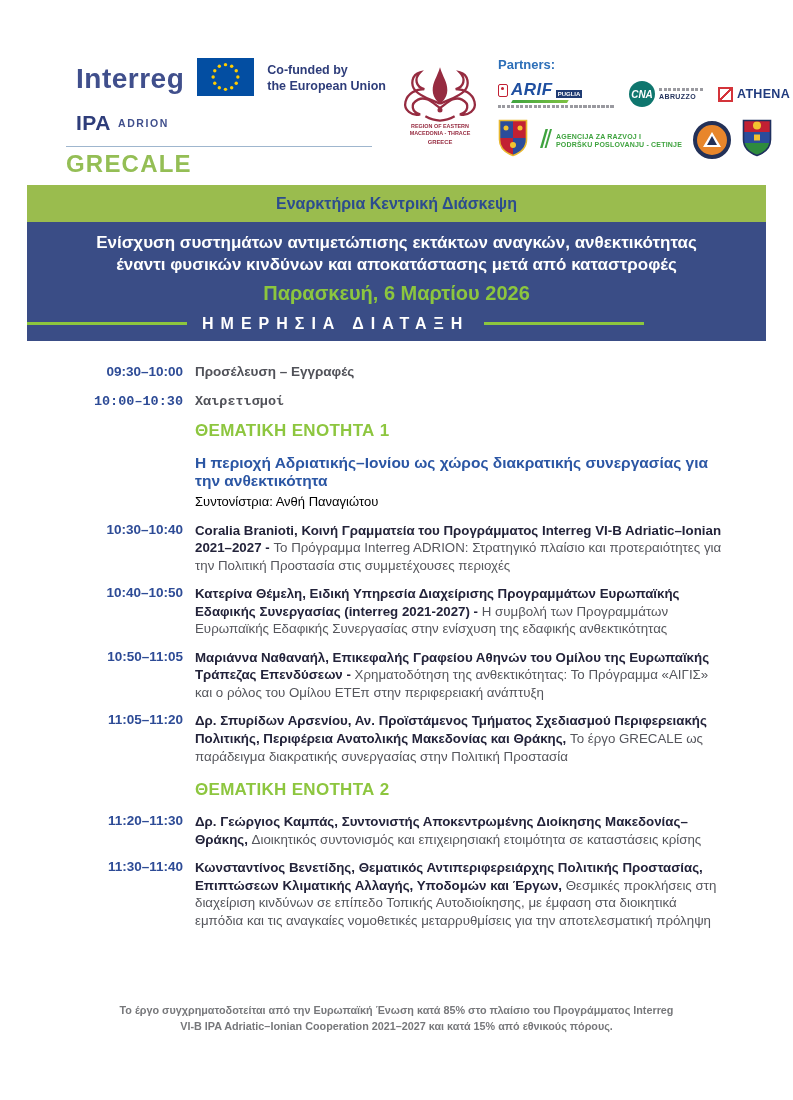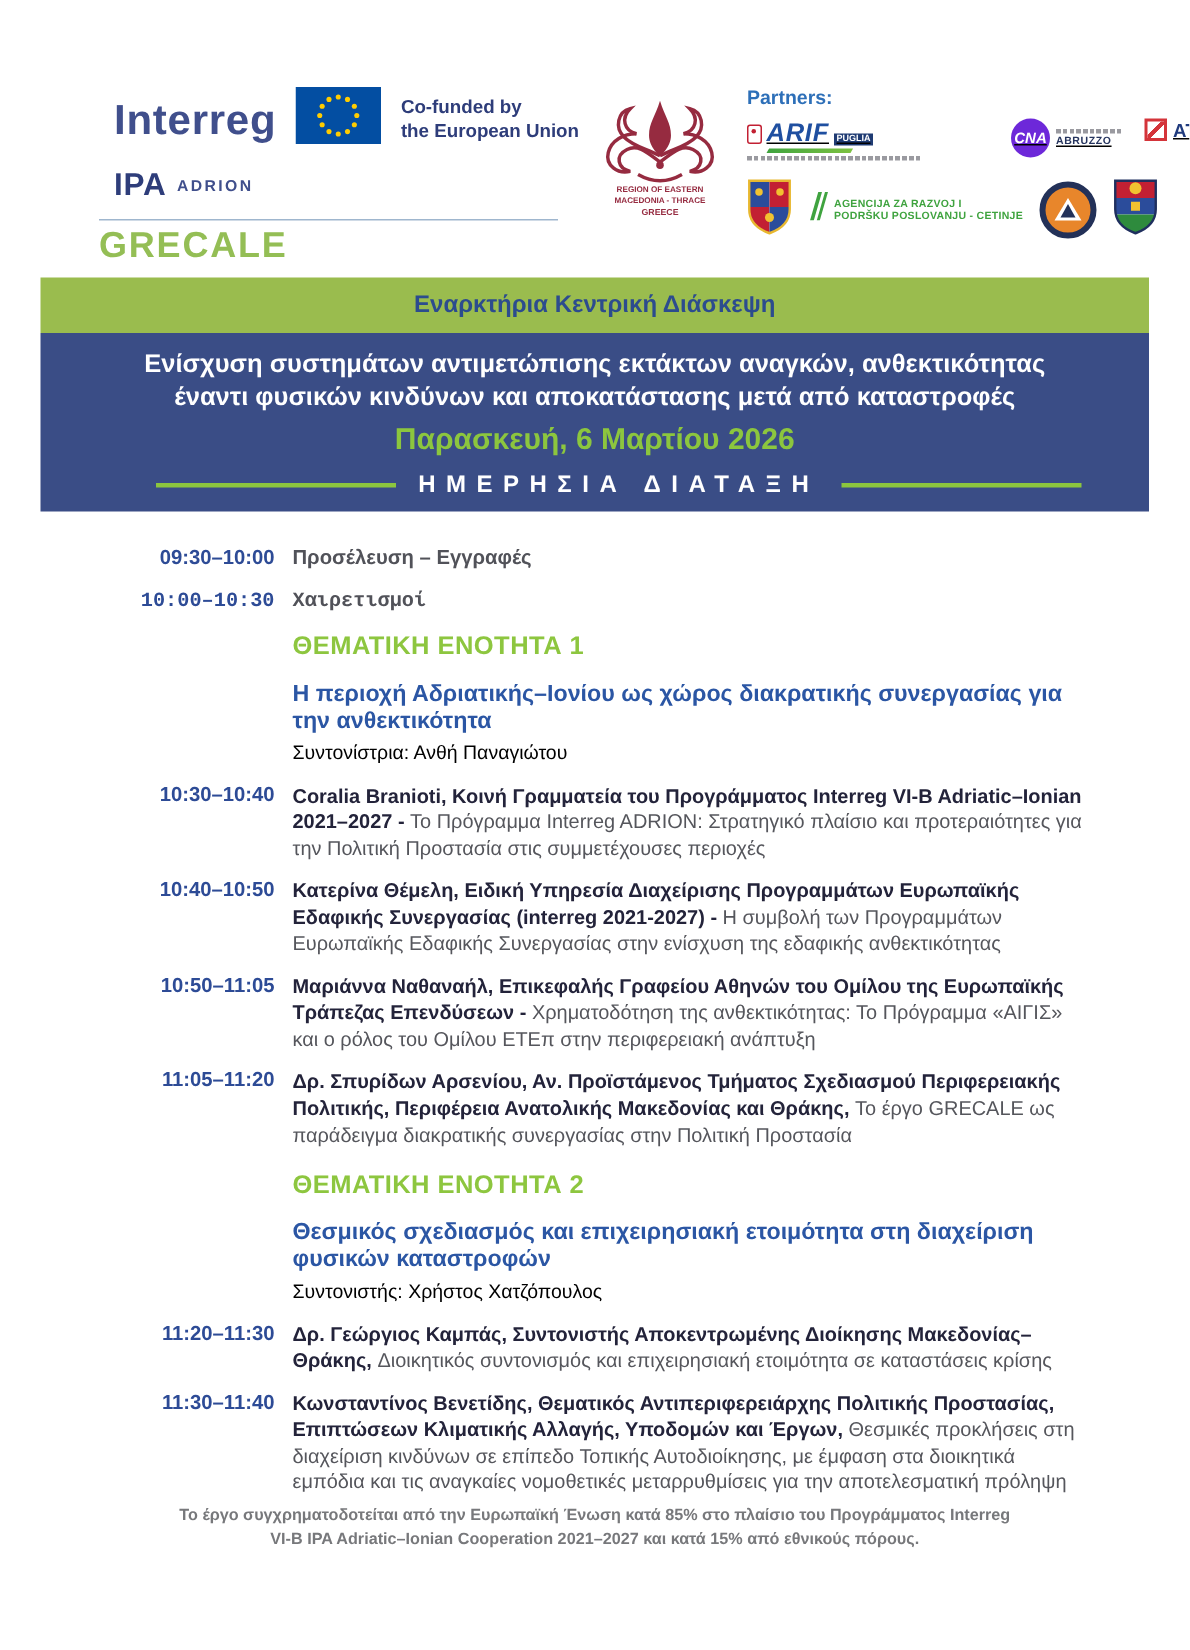--- a/index.html
+++ b/index.html
@@ -19,35 +19,35 @@
   .ipa-row { margin-top:11px; display:flex; align-items:center; gap:7px; }
   .ipa { font-size:21px; font-weight:bold; color:#2e3d7a; letter-spacing:.5px; }
   .adrion { font-size:10.5px; font-weight:bold; color:#404f8c; letter-spacing:1.6px; }
 
   .header-divider { position:absolute; left:66px; top:146px; width:306px; height:1px; background:#9fb6ce; }
 
   .remth { position:absolute; left:394px; top:62px; }
 
   .partners { position:absolute; left:498px; top:57px; width:252px; }
   .partners-label { color:#2d6fb8; font-weight:bold; font-size:13px; }
-  .partners-row1 { display:flex; align-items:flex-start; gap:15px; margin-top:7px; height:30px;text-decoration:underline; }
+  .partners-row1 { display:flex; align-items:center; gap:15px; margin-top:7px; height:30px; }
   .partners-row2 { display:flex; align-items:center; gap:11px; margin-top:9px; height:44px; }
 
   .arif { display:flex; flex-direction:column; }
   .arif-top { display:flex; align-items:center; gap:3px; }
   .arif-emblem { width:10px; height:13px; border:1.5px solid #c22033; border-radius:2px; background:#fff; position:relative; }
   .arif-emblem::after { content:""; position:absolute; left:2px; top:2.5px; width:3px; height:3px; border-radius:50%; background:#c22033; }
   .arif-name { font-style:italic; font-weight:bold; font-size:17px; color:#1f4fa0; letter-spacing:.5px; }
   .arif-region { font-size:6px; font-weight:bold; color:#fff; background:#1f3b73; padding:1px 2px; align-self:flex-end; margin-bottom:2px; }
   .arif-swoosh { width:56px; height:2.5px; background:linear-gradient(90deg,#3fa33f,#7dc242); transform:skewX(-30deg); margin-left:14px; }
   .microbar { height:2.5px; background:repeating-linear-gradient(90deg,#9a9aa0 0 3px, transparent 3px 4.5px); }
   .arif .microbar { width:116px; margin-top:2.5px; }
 
   .cna { display:flex; align-items:center; gap:4px; }
-  .cna-circle { width:26px; height:26px; border-radius:50%; background:#6d28d9; display:flex; align-items:center; justify-content:center; color:#fff; font-weight:bold; font-style:italic; font-size:10px;margin-left:45px; }
+  .cna-circle { width:26px; height:26px; border-radius:50%; background:#0f766e; display:flex; align-items:center; justify-content:center; color:#fff; font-weight:bold; font-style:italic; font-size:10px; }
   .cna-right { display:flex; flex-direction:column; gap:2px; }
   .cna-right .microbar { width:44px; }
   .cna-region { font-size:7px; font-weight:bold; color:#25345e; letter-spacing:.4px; }
 
   .athena { display:flex; align-items:center; gap:4px; }
   .athena-icon { width:15px; height:15px; border:2px solid #d4343a; background:
       linear-gradient(135deg, transparent 42%, #d4343a 42%, #d4343a 58%, transparent 58%); }
   .athena-name { font-weight:bold; font-size:12.5px; color:#203b7e; letter-spacing:.3px; }
 
   .agency { display:flex; align-items:center; gap:4px; }
@@ -64,21 +64,21 @@
   .grecale { position:absolute; left:66px; top:150px; font-size:24px; font-weight:bold; color:#94be55; letter-spacing:1.2px; }
 
   .banner-green { position:absolute; left:27px; top:185px; width:739px; height:37px; background:#9abc4e;
       display:flex; align-items:center; justify-content:center; }
   .banner-green-title { color:#2c4c8e; font-size:16px; font-weight:bold; }
 
   .banner-blue { position:absolute; left:27px; top:222px; width:739px; height:119px; background:#3a4d86;
       text-align:center; padding-top:10px; }
   .banner-subtitle { color:#ffffff; font-weight:bold; font-size:17px; line-height:1.32; }
   .banner-date { color:#8cc63e; font-size:20px; font-weight:bold; margin-top:5px; }
-  .banner-agenda-row { margin-top:10px; display:flex; align-items:center; justify-content:center; gap:15px;padding-left:32px; }
+  .banner-agenda-row { margin-top:10px; display:flex; align-items:center; justify-content:flex-start; gap:15px; }
   .agenda-rule { width:160px; height:3px; background:#8cc63e; }
   .agenda-heading { color:#ffffff; font-weight:bold; font-size:16px; letter-spacing:7px; white-space:nowrap; }
 
   
   .agenda { position:absolute; left:66px; top:364px; width:661px; }
   .row { display:grid; grid-template-columns:117px 1fr; column-gap:12px; }
   .time { text-align:right; color:#2d4b96; font-weight:bold; font-size:13.5px; }
   .simple-text { color:#515259; font-weight:bold; font-size:13.5px; }
   .row.simple { margin-bottom:15px; }
   .section-head { grid-column:2; color:#8dc63f; font-weight:bold; font-size:17px; letter-spacing:.3px; margin:2px 0 13px; }
@@ -302,24 +302,20 @@
       <span class="talk-text"><span class="speaker">Δρ. Σπυρίδων Αρσενίου, Αν. Προϊστάμενος Τμήματος Σχεδιασμού Περιφερειακής Πολιτικής, Περιφέρεια Ανατολικής Μακεδονίας και Θράκης, </span><span>Το έργο GRECALE ως παράδειγμα διακρατικής συνεργασίας στην Πολιτική Προστασία</span></span>
     </div>
 
     <div class="row">
       <span></span>
       <span class="section-head" style="grid-column:auto;">ΘΕΜΑΤΙΚΗ ΕΝΟΤΗΤΑ 2</span>
     </div>
 
     <div class="row">
       <span></span>
-      <span class="session-block" style="grid-column:auto;">
-        <div class="session-title">Θεσμικός σχεδιασμός και επιχειρησιακή ετοιμότητα στη διαχείριση φυσικών καταστροφών</div>
-        <div class="coordinator">Συντονιστής: Χρήστος Χατζόπουλος</div>
-      </span>
     </div>
 
     <div class="row talk">
       <span class="time">11:20–11:30</span>
       <span class="talk-text"><span class="speaker">Δρ. Γεώργιος Καμπάς, Συντονιστής Αποκεντρωμένης Διοίκησης Μακεδονίας–Θράκης, </span><span>Διοικητικός συντονισμός και επιχειρησιακή ετοιμότητα σε καταστάσεις κρίσης</span></span>
     </div>
 
     <div class="row talk">
       <span class="time">11:30–11:40</span>
       <span class="talk-text"><span class="speaker">Κωνσταντίνος Βενετίδης, Θεματικός Αντιπεριφερειάρχης Πολιτικής Προστασίας, Επιπτώσεων Κλιματικής Αλλαγής, Υποδομών και Έργων, </span><span>Θεσμικές προκλήσεις στη διαχείριση κινδύνων σε επίπεδο Τοπικής Αυτοδιοίκησης, με έμφαση στα διοικητικά εμπόδια και τις αναγκαίες νομοθετικές μεταρρυθμίσεις για την αποτελεσματική πρόληψη</span></span>

